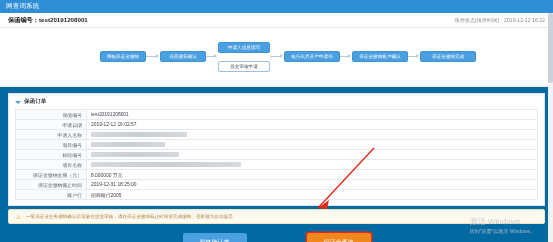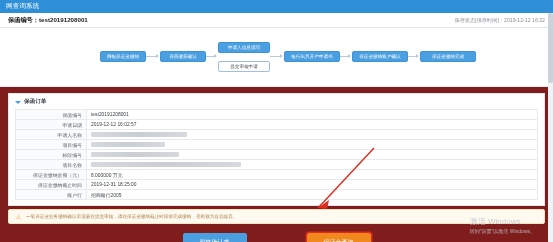--- a/index.html
+++ b/index.html
@@ -7,21 +7,21 @@
     width:553px;height:242px;
     background:#eef1f6;
     font-family:"Liberation Sans","DejaVu Sans",sans-serif;
     font-size:6px;
     color:#333;
     overflow:hidden;
     position:relative;
   }
   .window{
     position:absolute;left:0;top:0;width:553px;height:242px;
-    background:#7f1d1d;
+    background:#0369a1;
   }
   
   .titlebar{
     height:13px;background:#2f8fd6;color:#fff;
     display:flex;align-items:center;padding-left:6px;
     font-size:6.5px;
   }
   .titlebar .tb-title{letter-spacing:.2px;}
   
   .subbar{

